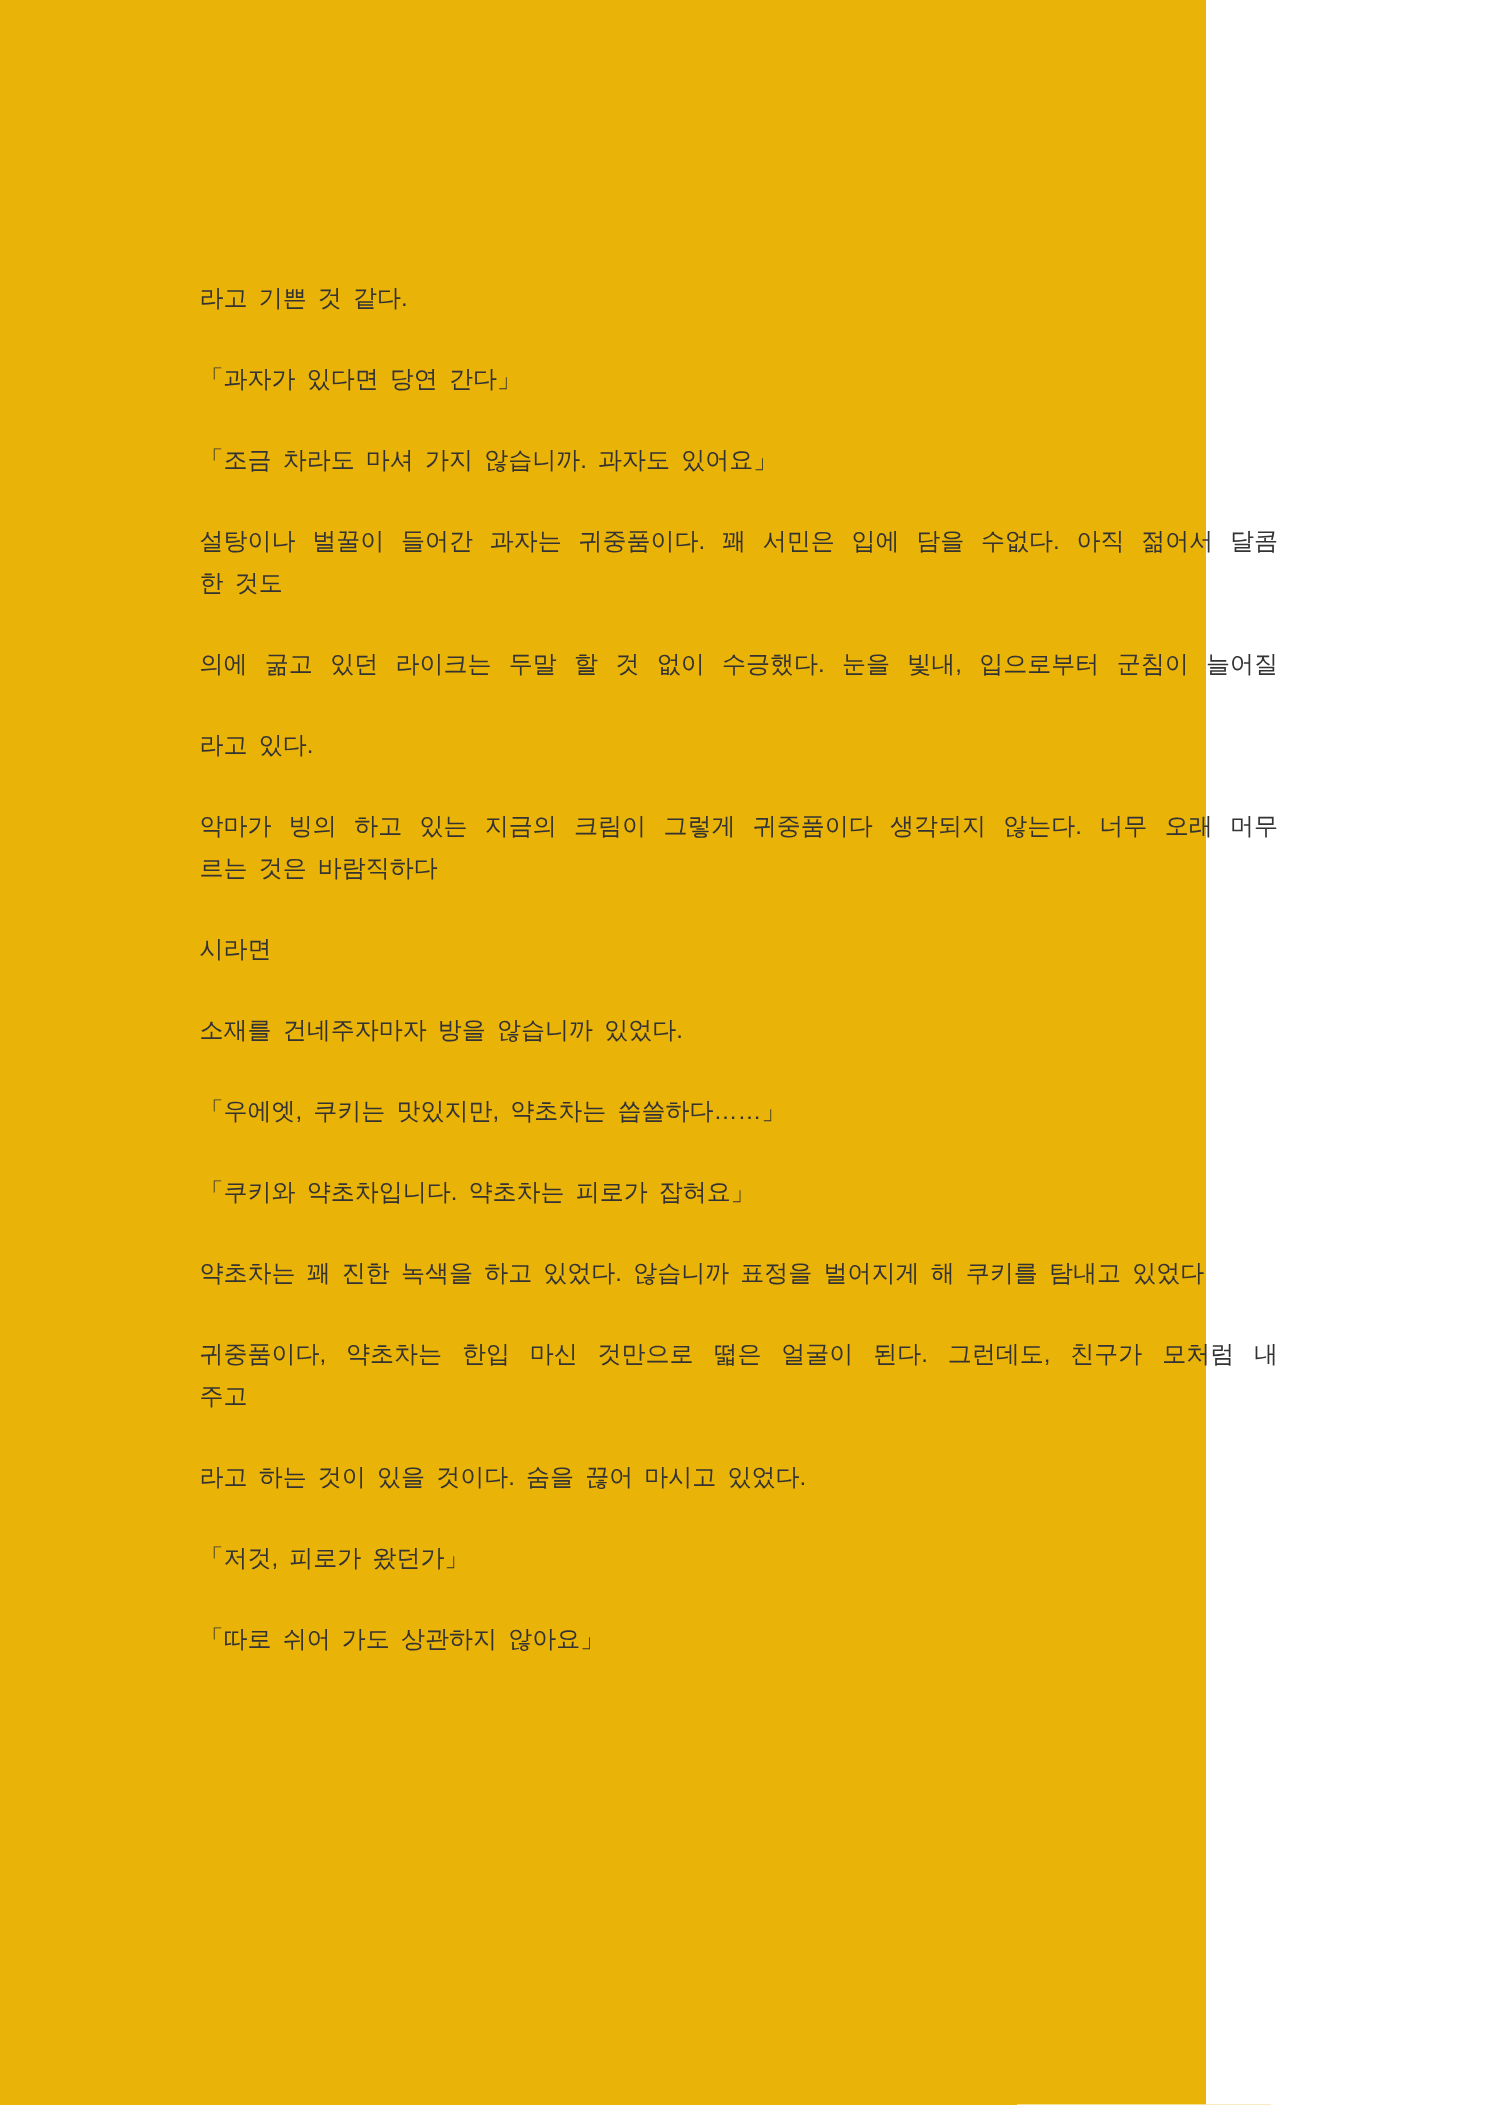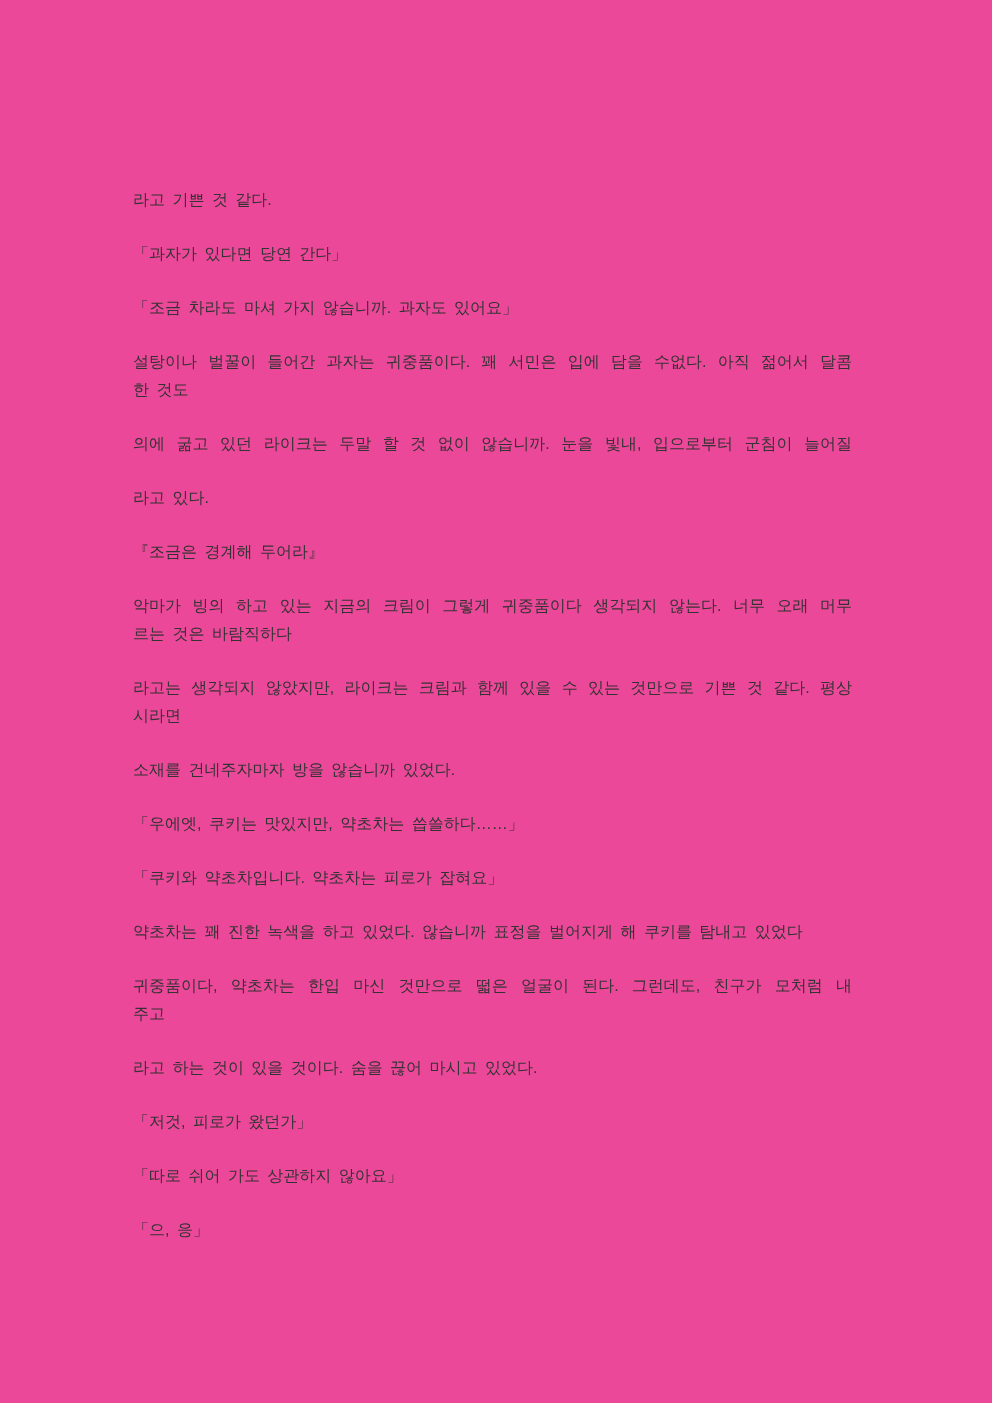--- a/index.html
+++ b/index.html
@@ -8,23 +8,23 @@
     background: #ffffff;
   }
   body {
     width: 992px;
     height: 1403px;
     overflow: hidden;
     font-family: "Liberation Sans", sans-serif;
   }
   .page {
     box-sizing: border-box;
-    width: 992px;
+    width: 804px;
     height: 1403px;
-    background: #ec4899;
+    background: #eab308;
     padding: 186px 140px 0 133px;
   }
   .text-body {
     width: 719px;
   }
   .paragraph {
     margin: 0 0 26px 0;
   }
   .line {
     font-size: 16px;
@@ -55,34 +55,30 @@
         <div class="line last">「과자가 있다면 당연 간다」</div>
       </div>
       <div class="paragraph">
         <div class="line last">「조금 차라도 마셔 가지 않습니까. 과자도 있어요」</div>
       </div>
       <div class="paragraph">
         <div class="line fill">설탕이나 벌꿀이 들어간 과자는 귀중품이다. 꽤 서민은 입에 담을 수없다. 아직 젊어서 달콤</div>
         <div class="line last">한 것도</div>
       </div>
       <div class="paragraph">
-        <div class="line fill">의에 굶고 있던 라이크는 두말 할 것 없이 않습니까. 눈을 빛내, 입으로부터 군침이 늘어질</div>
+        <div class="line fill">의에 굶고 있던 라이크는 두말 할 것 없이 수긍했다. 눈을 빛내, 입으로부터 군침이 늘어질</div>
       </div>
       <div class="paragraph">
         <div class="line last">라고 있다.</div>
-      </div>
-      <div class="paragraph">
-        <div class="line last">『조금은 경계해 두어라』</div>
       </div>
       <div class="paragraph">
         <div class="line fill">악마가 빙의 하고 있는 지금의 크림이 그렇게 귀중품이다 생각되지 않는다. 너무 오래 머무</div>
         <div class="line last">르는 것은 바람직하다</div>
       </div>
       <div class="paragraph">
-        <div class="line fill">라고는 생각되지 않았지만, 라이크는 크림과 함께 있을 수 있는 것만으로 기쁜 것 같다. 평상</div>
         <div class="line last">시라면</div>
       </div>
       <div class="paragraph">
         <div class="line last">소재를 건네주자마자 방을 않습니까 있었다.</div>
       </div>
       <div class="paragraph">
         <div class="line last">「우에엣, 쿠키는 맛있지만, 약초차는 씁쓸하다……」</div>
       </div>
       <div class="paragraph">
         <div class="line last">「쿠키와 약초차입니다. 약초차는 피로가 잡혀요」</div>
@@ -96,17 +92,14 @@
       </div>
       <div class="paragraph">
         <div class="line last">라고 하는 것이 있을 것이다. 숨을 끊어 마시고 있었다.</div>
       </div>
       <div class="paragraph">
         <div class="line last">「저것, 피로가 왔던가」</div>
       </div>
       <div class="paragraph">
         <div class="line last">「따로 쉬어 가도 상관하지 않아요」</div>
       </div>
-      <div class="paragraph">
-        <div class="line last">「으, 응」</div>
-      </div>
     </article>
 </main>
 
 </body></html>

